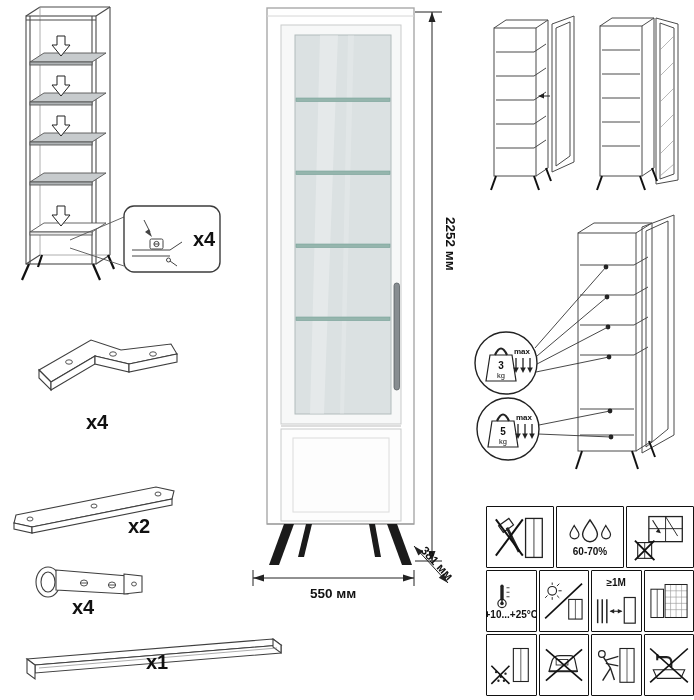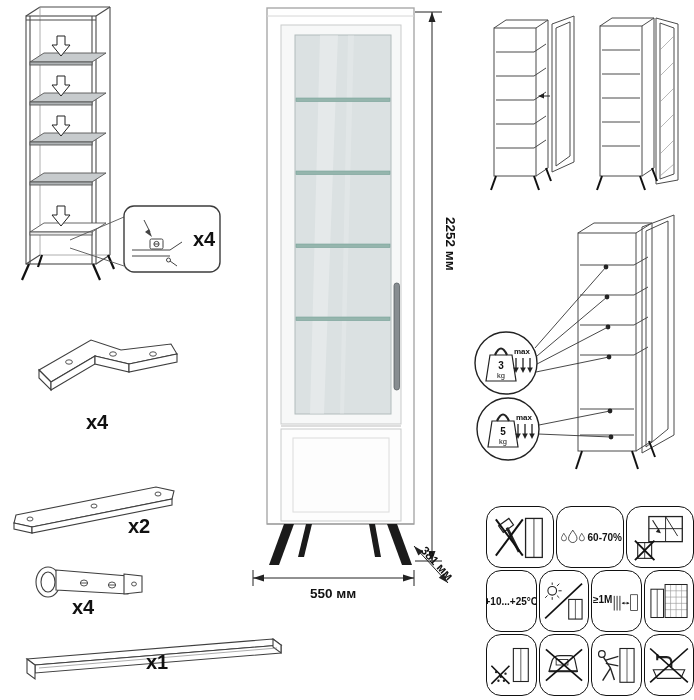--- a/index.html
+++ b/index.html
@@ -10,22 +10,22 @@
   }
   .abs { position:absolute; }
   svg { display:block; }
   svg text { font-family:"Liberation Sans", sans-serif; fill:#111; }
   .count-label {
     position:absolute; font-size:20px; font-weight:600; color:#111; line-height:1;
   }
   .care-grid { position:absolute; left:486px; top:506px; width:208px;
     display:flex; flex-direction:column; gap:2px; }
   .care-row { display:flex; gap:2px; }
-  .care-cell { background:#fff; border:1.6px solid #111; border-radius:15px;
-    height:62px; display:flex; flex-direction:row; align-items:center;
+  .care-cell { background:#fff; border:1.6px solid #111; border-radius:1px;
+    height:62px; display:flex; flex-direction:column; align-items:center;
     justify-content:center; padding:1px; overflow:hidden; }
   .care-cell.w3 { width:68px; }
   .care-cell.w4 { width:50.5px; }
   .care-label { font-size:10px; font-weight:700; color:#111; line-height:1.1;
     white-space:nowrap; }
   .care-label.big { font-size:10px; }
   .care-label.top { order:-1; margin-bottom:4px; }
 </style>
 </head>
 <body>

